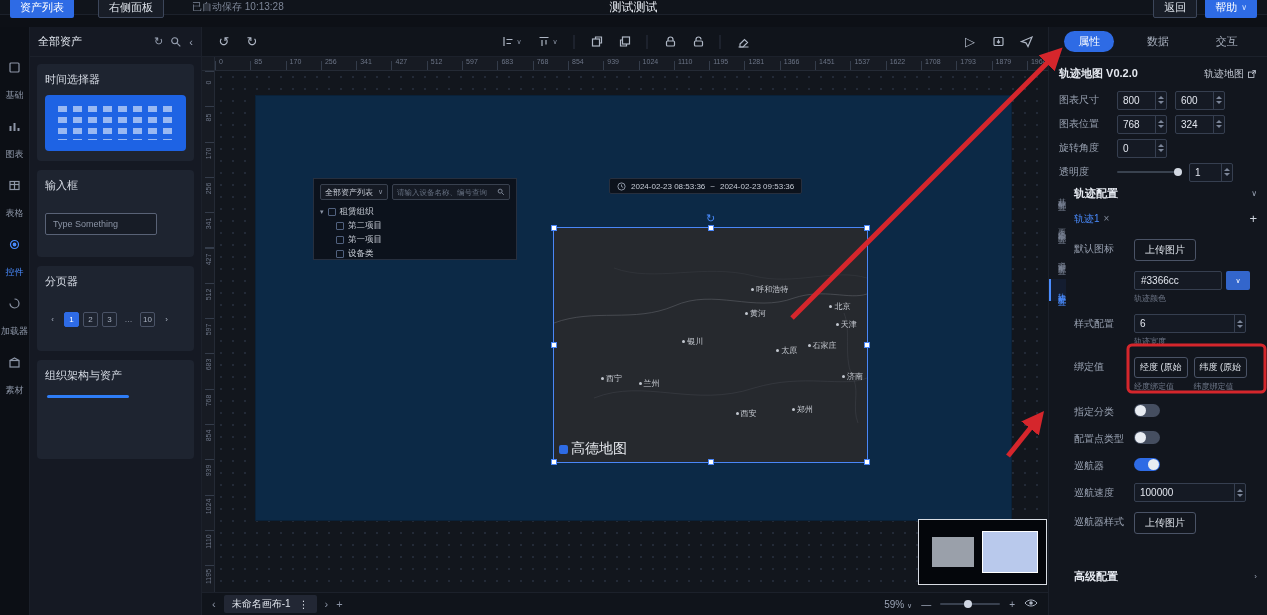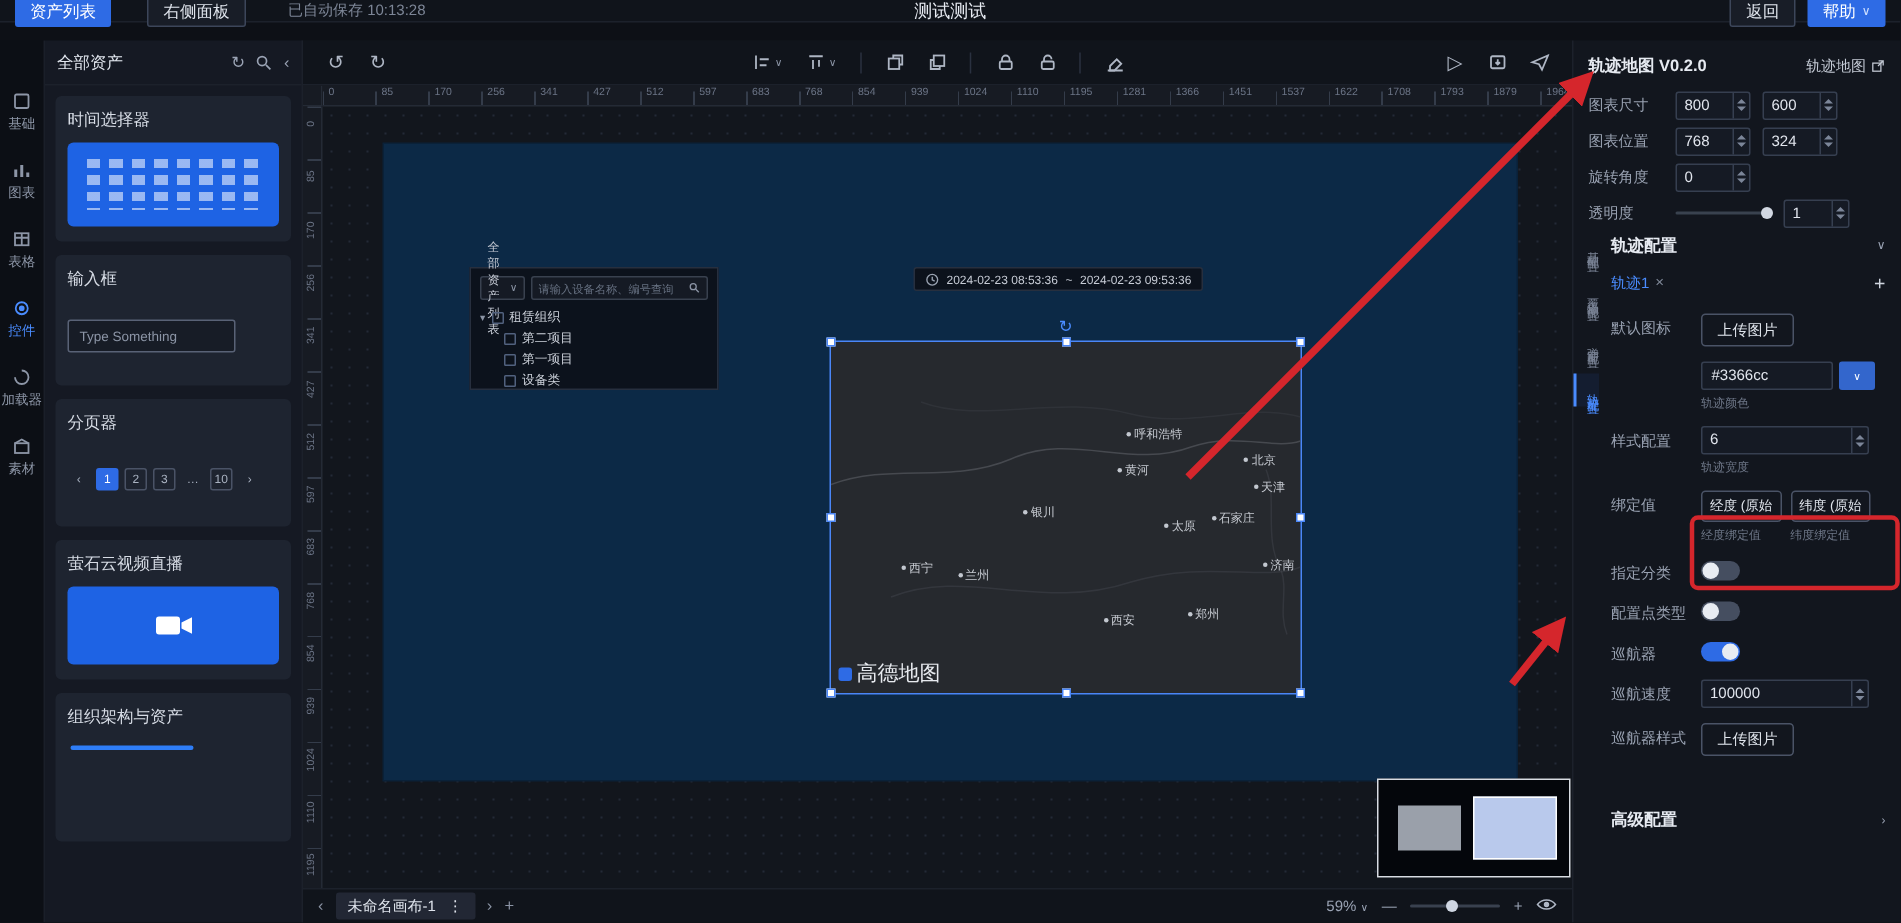--- a/index.html
+++ b/index.html
@@ -19,21 +19,21 @@
   .autosave { color:#7d8697; font-size:10px; margin-left:4px;}
   .header-title { position:absolute; left:50%; transform:translateX(-50%); color:#e8ecf3; font-size:12px;}
   .header-right { margin-left:auto; display:flex; gap:8px; align-items:center;}
   .caret { font-size:8px; color:#cfe0ff;}
 
   
   .app { position:absolute; top:27px; bottom:0; left:0; right:0; display:flex;}
 
   
   .rail { width:30px; background:#0c0f15; border-right:1px solid #1a1f29; display:flex; flex-direction:column; align-items:center; padding-top:34px; gap:18px;}
-  .rail-item { display:flex; flex-direction:column; align-items:center; gap:2px; color:#8d96a7; font-size:9px; cursor:pointer;}
+  .rail-item { display:flex; flex-direction:column; align-items:center; gap:15px; color:#8d96a7; font-size:9px; cursor:pointer;}
   .rail-item.active { color:#4a8cff;}
   .rail-item svg { stroke:currentColor; fill:none; stroke-width:1.2;}
 
   
   .assets { width:172px; background:#151923; border-right:1px solid #1c212b; display:flex; flex-direction:column;}
   .panel-head { height:30px; flex:none; display:flex; align-items:center; padding:0 8px; border-bottom:1px solid #1c212b; gap:7px;}
   .panel-title { flex:1; font-size:11px; color:#e2e7ef;}
   .panel-head .ic { color:#9aa3b4; font-size:11px; display:flex; align-items:center;}
   .cards { flex:1; overflow:hidden; padding:7px 7px 0;}
   .card { background:#1e2430; border-radius:4px; padding:8px 8px 10px; margin-bottom:9px;}
@@ -82,21 +82,21 @@
      background-image:repeating-linear-gradient(to bottom, #343c4a 0 1px, transparent 1px 35.3px);
      background-size:9px 100%; background-position:top right; background-repeat:no-repeat;}
   .ruler-left .tick { position:absolute; left:-5px; width:22px; text-align:center; font-size:7px; color:#6b7486; transform:rotate(-90deg);}
 
   .viewport { position:absolute; top:44px; left:13px; right:0; bottom:23px; overflow:hidden;
      background-color:#12161d;
      background-image:radial-gradient(#232a37 1px, transparent 1px); background-size:12px 12px;}
   .artboard { position:absolute; left:41px; top:25px; width:755px; height:424px; background:#0c2946; box-shadow:0 0 0 1px #0a2138;}
 
   
-  .widget-tree { position:absolute; left:57px; top:82px; width:166px; height:82px;
+  .widget-tree { position:absolute; left:57px; top:82px; width:204px; height:82px;
      background:rgba(13,17,26,.94); border:1px solid #272f3e; padding:5px 6px;}
   .wt-controls { display:flex; gap:4px; margin-bottom:5px;}
   .wt-select { width:84px; height:16px; background:#151a24; border:1px solid #39414f; border-radius:2px;
      display:flex; align-items:center; justify-content:space-between; padding:0 4px; font-size:8px; color:#c7ccd6;}
   .wt-search { flex:1; height:16px; background:#151a24; border:1px solid #39414f; border-radius:2px;
      display:flex; align-items:center; padding:0 4px; gap:3px;}
   .wt-search input { flex:1; min-width:0; background:transparent; border:none; outline:none; color:#c7ccd6; font-size:7.5px; font-family:inherit;}
   .wt-search input::placeholder { color:#667081;}
   .wt-row { display:flex; align-items:center; gap:4px; font-size:8.5px; color:#cdd2db; padding:1px 0;}
   .wt-row.i1 { padding-left:16px;}
@@ -280,29 +280,20 @@
           <span class="pg active">1</span>
           <span class="pg">2</span>
           <span class="pg">3</span>
           <span class="pg nav">…</span>
           <span class="pg">10</span>
           <span class="pg nav">›</span>
         </div>
       </div>
 
 
-      <div class="card">
-        <div class="card-title">萤石云视频直播</div>
-        <div class="prev-video">
-          <svg width="26" height="16" viewBox="0 0 26 16">
-              <rect x="1" y="2" width="16" height="12" rx="2" fill="#fff"></rect>
-              <path d="M18 6 L25 2.5 V13.5 L18 10 Z" fill="#fff"></path>
-            </svg>
-        </div>
-      </div>
 
       <div class="card">
         <div class="card-title">组织架构与资产</div>
         <div class="prev-lines">
           <div class="ln"></div>
         </div>
       </div>
 
     </div>
   </aside>
@@ -535,20 +526,25 @@
           <svg width="14" height="10" viewBox="0 0 14 10">
               <path d="M1 5 C4 1 10 1 13 5 C10 9 4 9 1 5 Z" fill="none" stroke="#aeb6c4"></path>
               <circle cx="7" cy="5" r="1.8" fill="#aeb6c4"></circle>
             </svg>
         </span>
       </div>
     </div>
   </section>
 
   <aside class="inspector">
+    <div class="insp-tabs">
+      <span class="insp-tab active">属性</span>
+      <span class="insp-tab">数据</span>
+      <span class="insp-tab">交互</span>
+    </div>
 
     <div class="insp-head">
       <span class="comp-name">轨迹地图 V0.2.0</span>
       <span class="comp-link">
         <span>轨迹地图</span>
         <svg width="10" height="10" viewBox="0 0 13 13">
             <rect x="2" y="4" width="7" height="7"></rect>
             <path d="M7 2 h4 v4 M11 2 L6.5 6.5"></path>
           </svg>
       </span>

